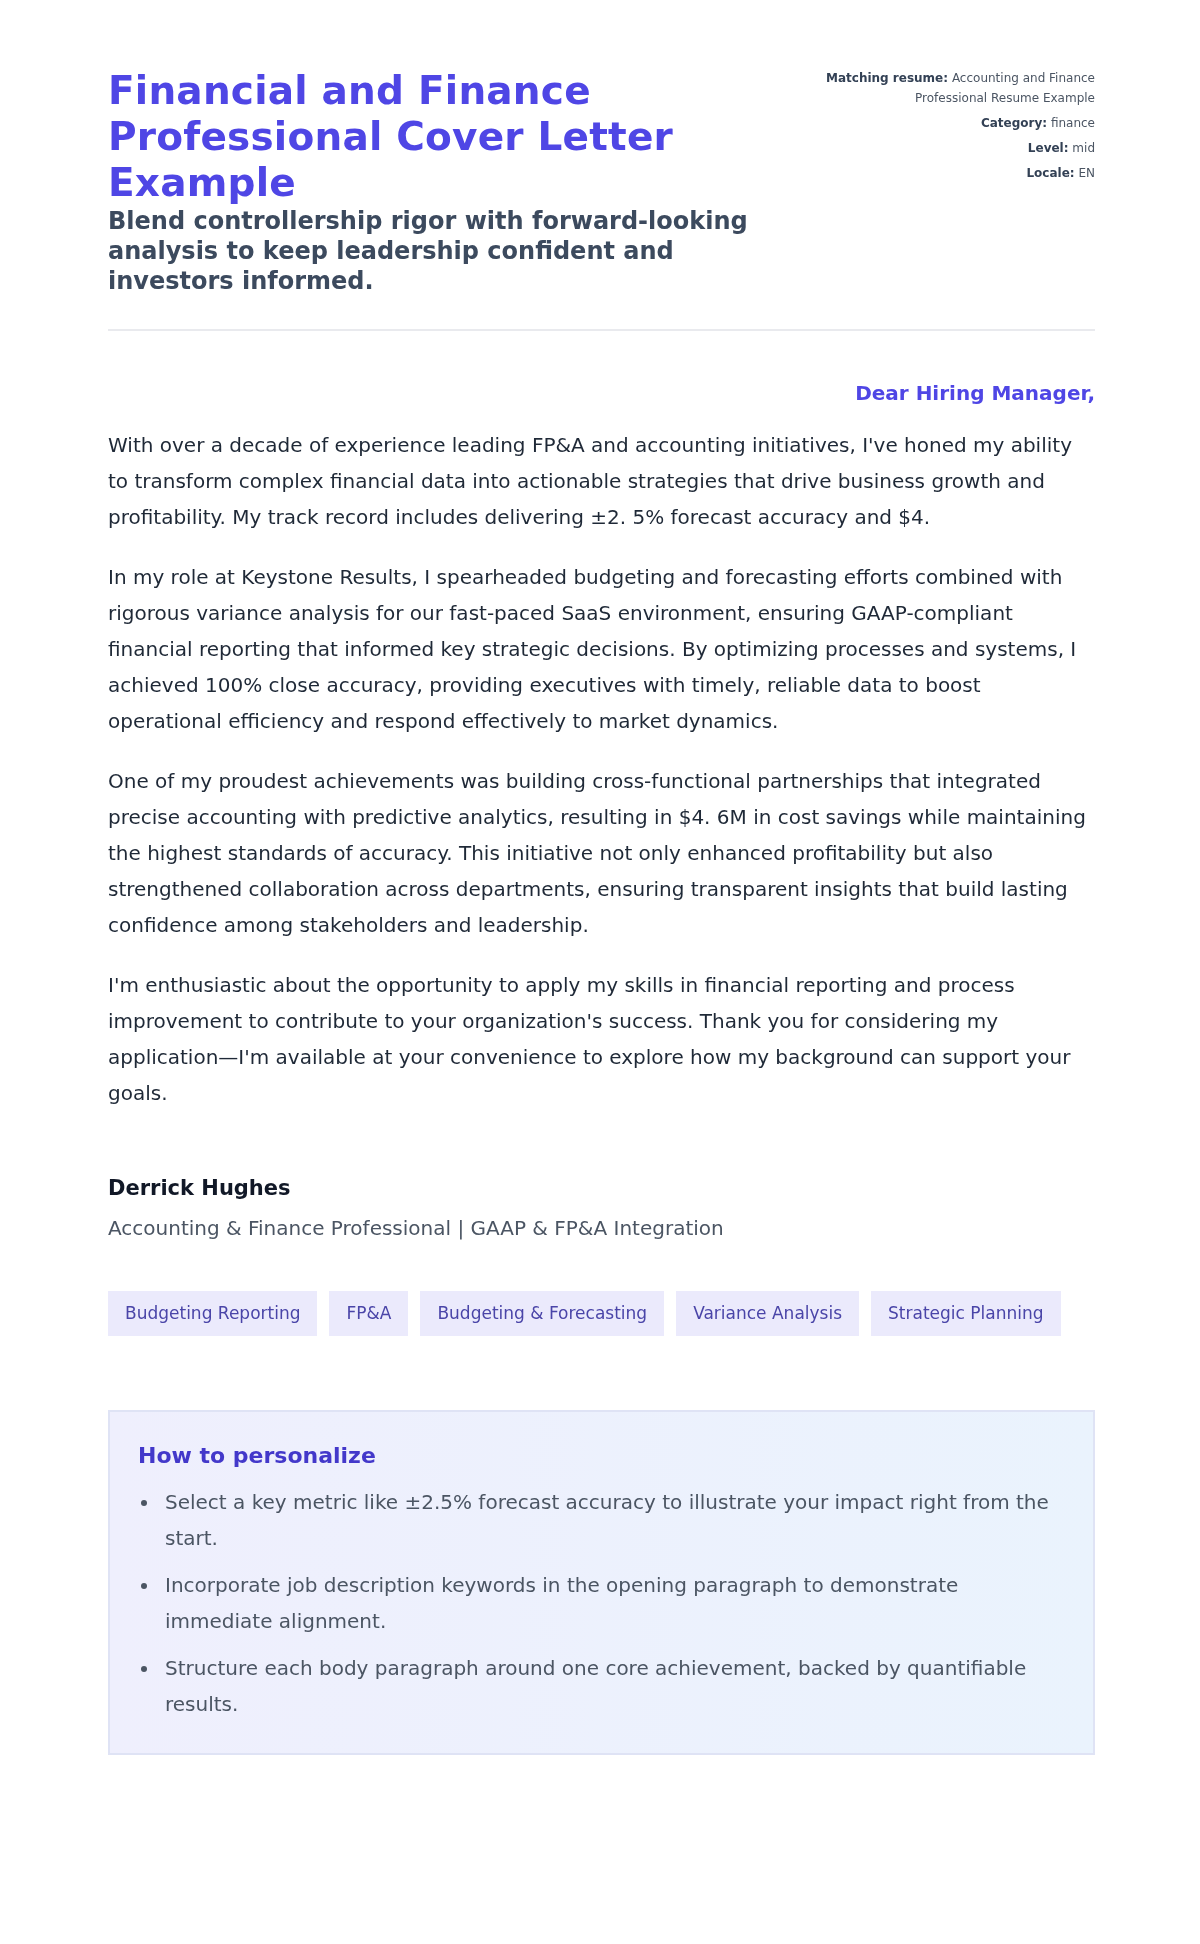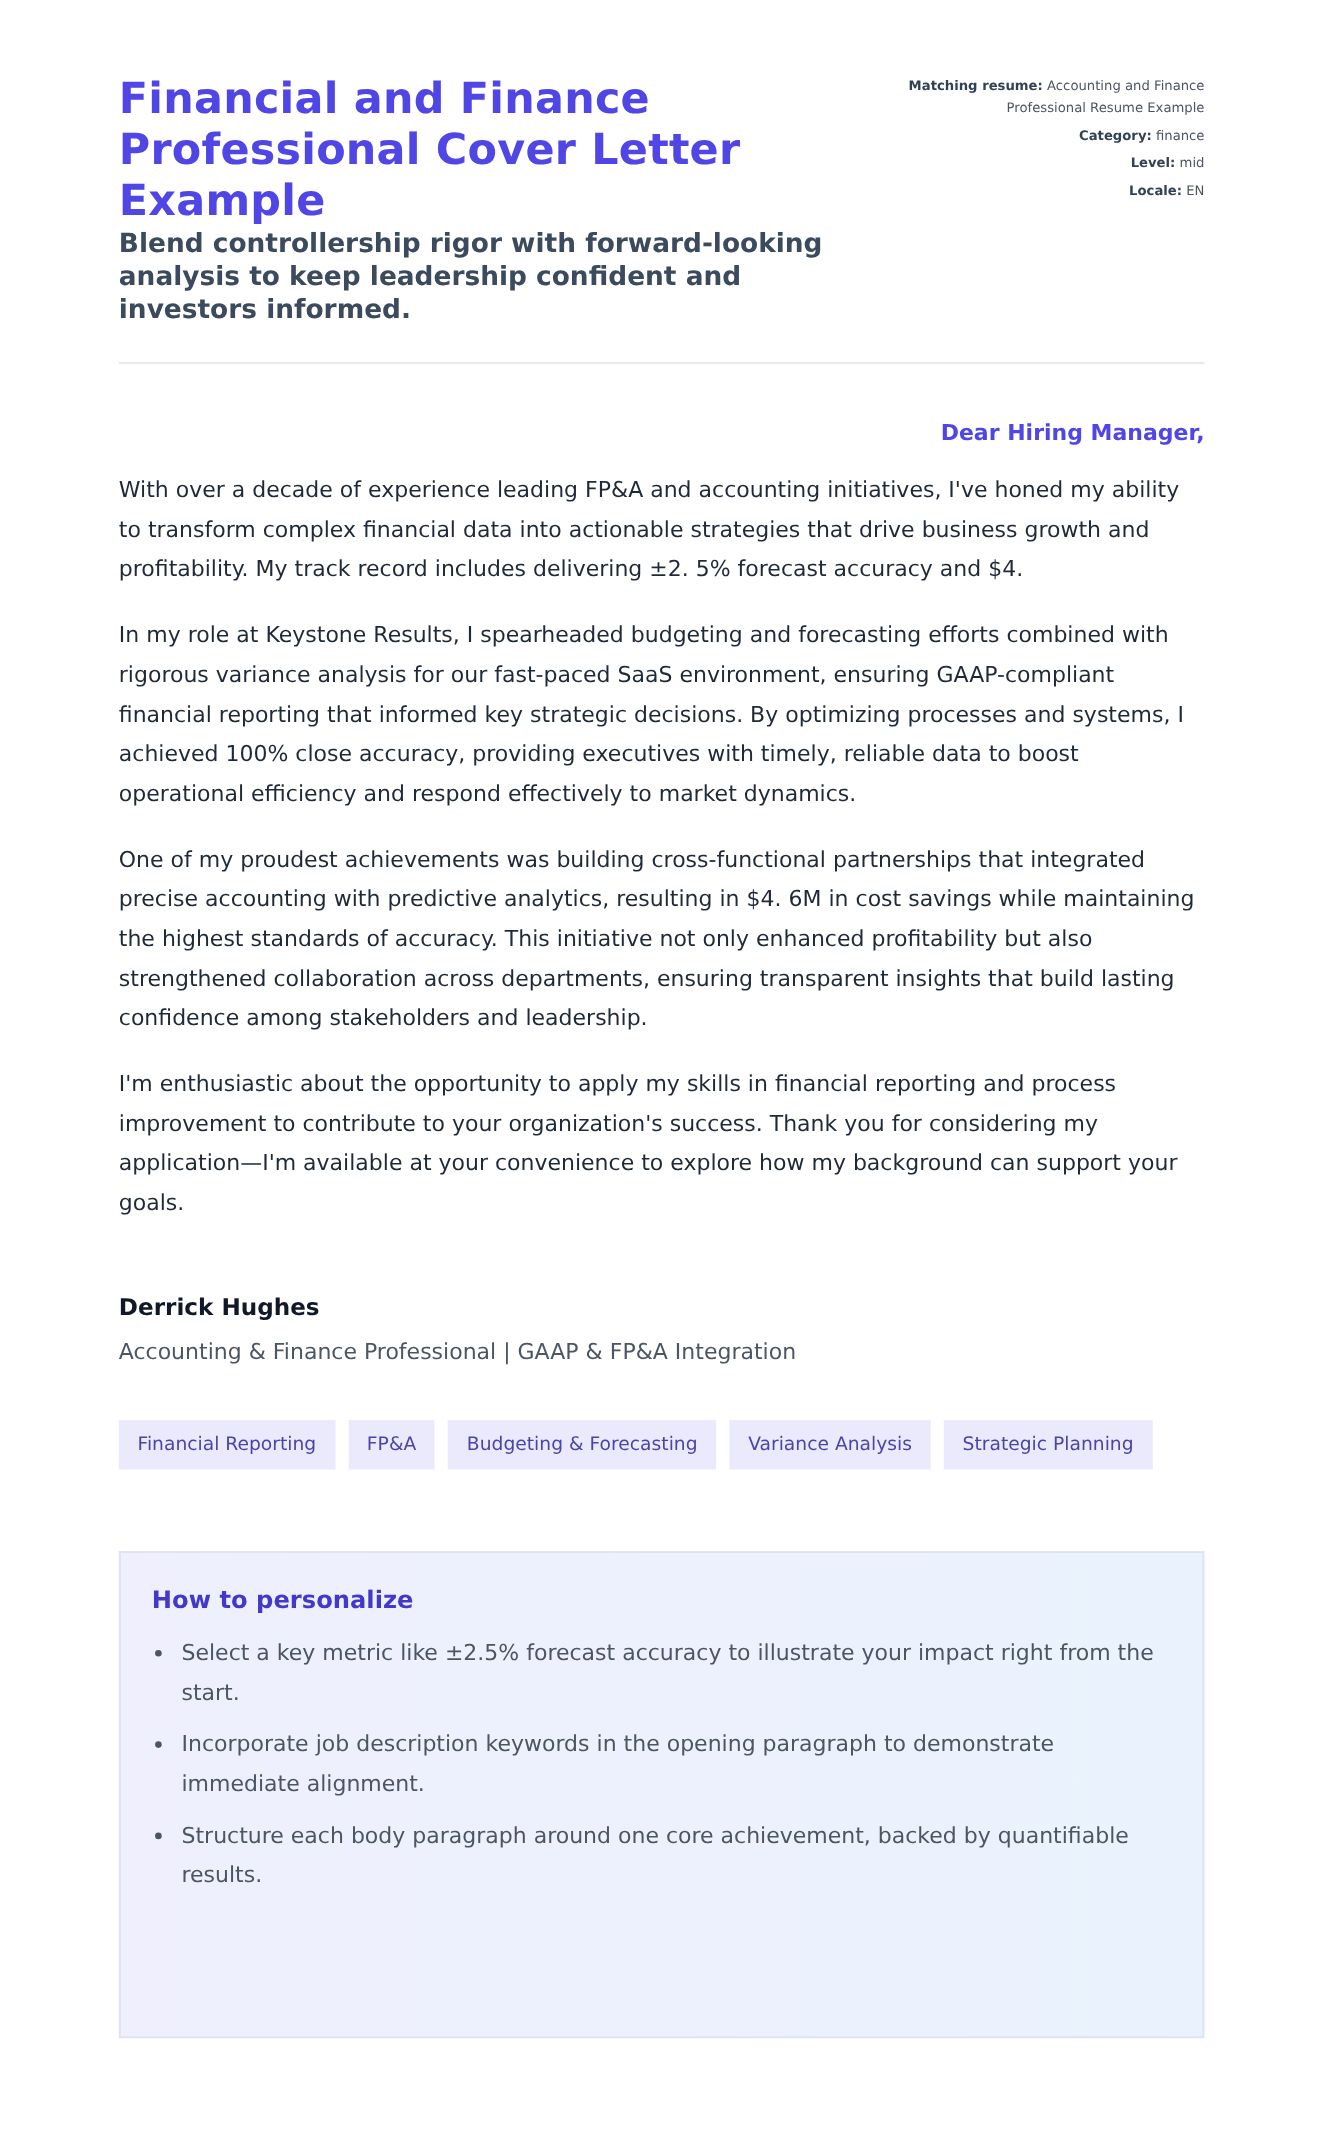--- a/index.html
+++ b/index.html
@@ -20,21 +20,21 @@
   .salutation { font-size: 20px; font-weight: bold; color: #4f46e5; line-height: 24px; margin-bottom: 22px; text-align: right; }
   .para { font-size: 20px; line-height: 36px; color: #1f2937; margin-bottom: 24px; width: 985px; }
 
   .signature { margin-top: 64px; }
   .sig-name { font-size: 21px; font-weight: bold; color: #111827; line-height: 26px; }
   .sig-title { font-size: 20px; color: #4b5563; line-height: 26px; margin-top: 14px; }
 
   .tags { display: flex; gap: 12px; margin-top: 50px; }
   .tag { background: #ebeafc; color: #4a45a8; font-size: 17px; line-height: 45px; height: 45px; padding: 0 17px; }
 
-  .tips { margin-top: 74px; border: 2px solid #dfe3f5; background: linear-gradient(90deg, #efeffd 0%, #eaf3fd 100%); padding: 30px 44px 30px 28px; height: 443px; }
+  .tips { margin-top: 74px; border: 2px solid #dfe3f5; background: linear-gradient(90deg, #efeffd 0%, #eaf3fd 100%); padding: 30px 44px 30px 28px; height: 345px; }
   .tips-title { font-size: 22px; font-weight: bold; color: #4338ca; line-height: 28px; margin-bottom: 14px; }
   .tips-list { list-style: none; }
   .tips-item { position: relative; padding-left: 27px; font-size: 20px; line-height: 36px; color: #4b5563; margin-bottom: 11px; }
   .bullet { position: absolute; left: 3px; top: 16px; width: 6px; height: 6px; border-radius: 50%; background: #4b5563; }
 </style>
 </head>
 <body>
 
 <div class="page">
 
@@ -71,21 +71,21 @@
     <p class="para">One of my proudest achievements was building cross-functional partnerships that integrated precise accounting with predictive analytics, resulting in $4. 6M in cost savings while maintaining the highest standards of accuracy. This initiative not only enhanced profitability but also strengthened collaboration across departments, ensuring transparent insights that build lasting confidence among stakeholders and leadership.</p>
     <p class="para">I'm enthusiastic about the opportunity to apply my skills in financial reporting and process improvement to contribute to your organization's success. Thank you for considering my application—I'm available at your convenience to explore how my background can support your goals.</p>
 
     <div class="signature">
       <p class="sig-name">Derrick Hughes</p>
       <p class="sig-title">Accounting &amp; Finance Professional | GAAP &amp; FP&amp;A Integration</p>
     </div>
   </section>
 
   <div class="tags">
-    <span class="tag">Financial Reporting</span>
+    <span class="tag">Budgeting Reporting</span>
     <span class="tag">FP&amp;A</span>
     <span class="tag">Budgeting &amp; Forecasting</span>
     <span class="tag">Variance Analysis</span>
     <span class="tag">Strategic Planning</span>
   </div>
 
   <aside class="tips">
     <h2 class="tips-title">How to personalize</h2>
     <ul class="tips-list">
       <li class="tips-item">

